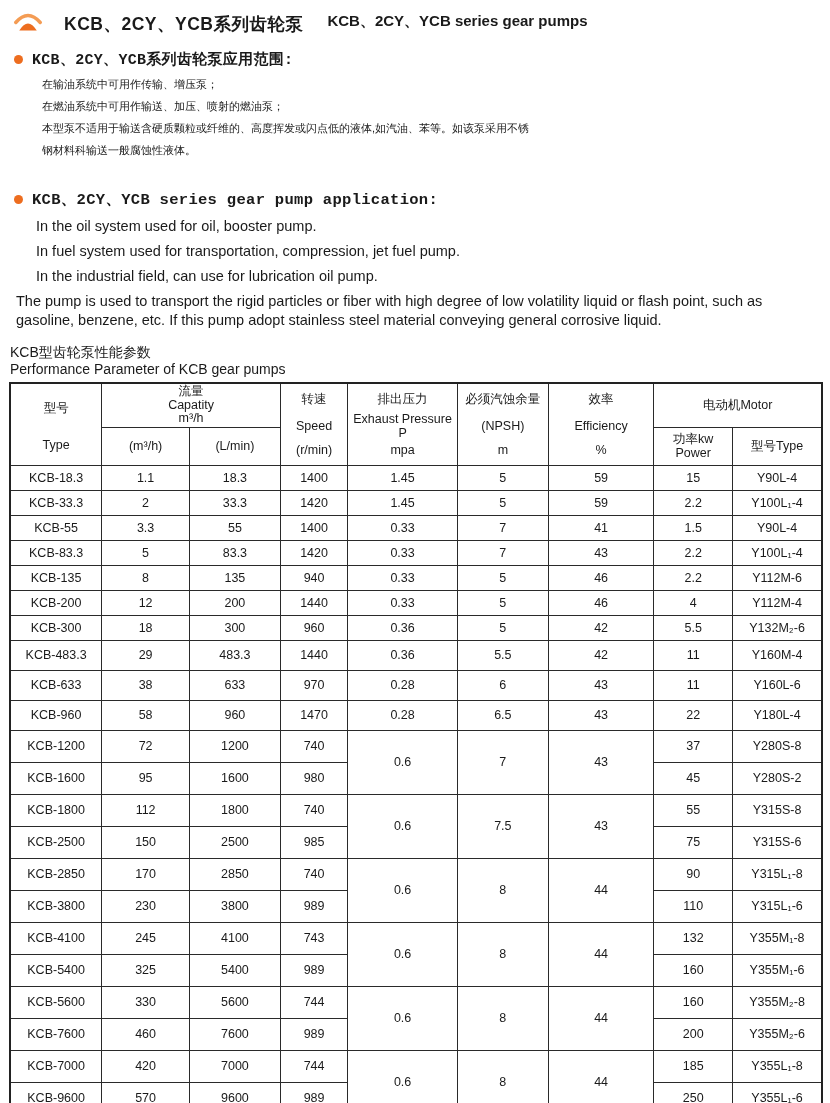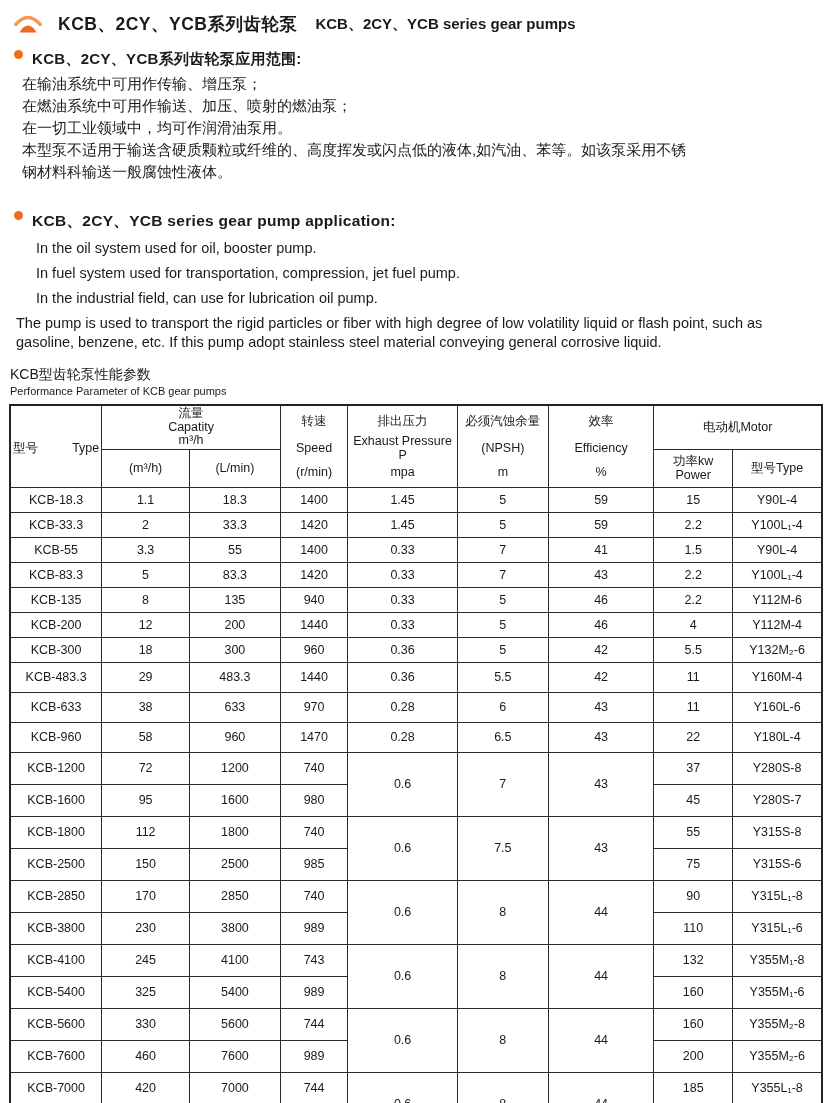--- a/index.html
+++ b/index.html
@@ -6,56 +6,56 @@
   body{
     width:830px;height:1103px;
     font-family:"Liberation Sans","DejaVu Sans",sans-serif;
     color:#1a1a1a;
     position:relative;
     overflow:hidden;
   }
   .page{padding:10px 8px 0 8px;}
 
   
-  .main-title{display:flex;align-items:center;gap:14px;margin:2px 0 14px 4px;}
+  .main-title{display:flex;align-items:flex-start;gap:20px;margin:2px 0 14px 4px;}
   .main-title .zh{font-size:17.5px;font-weight:bold;letter-spacing:.5px;}
   .main-title .en{font-size:15px;font-weight:bold;margin-left:4px;}
 
   
-  .sec-head{display:flex;align-items:flex-start;gap:9px;margin:10px 0 4px 6px;}
+  .sec-head{display:flex;align-items:center;gap:9px;margin:10px 0 4px 6px;font-family:Liberation Mono, monospace;}
   .bullet{width:9px;height:9px;border-radius:50%;background:var(--accent,#ED6D1F);flex:0 0 auto;}
   .sec-head .txt{font-size:15px;font-weight:bold;letter-spacing:.3px;}
 
-  .zh-lines{margin-left:14px;font-size:15px;line-height:22px;}
+  .zh-lines{margin-left:34px;font-size:11px;line-height:22px;}
   .en-lines{margin-left:28px;font-size:14.5px;line-height:25px;}
   .en-para{margin-left:8px;margin-top:3px;font-size:14.5px;line-height:19px;width:790px;}
 
   
   .tbl-title{margin:14px 0 0 2px;font-size:14px;line-height:17px;}
-  .tbl-subtitle{margin:0 0 4px 2px;font-size:11px;line-height:17px;}
+  .tbl-subtitle{margin:0 0 4px 2px;font-size:14px;line-height:17px;}
 
   
   table.perf{
     border-collapse:collapse;
     width:814px;
     table-layout:fixed;
     border:2px solid #222;
     margin-left:1px;
   }
   table.perf th,table.perf td{
     border:1px solid #2a2a2a;
     text-align:center;
     vertical-align:middle;
     padding:0 2px;
     font-weight:normal;
   }
   table.perf td{font-size:12.5px;}
   table.perf th{font-size:12.5px;}
   .hcell{display:flex;flex-direction:column;justify-content:space-between;align-items:center;height:66px;padding:7px 0;}
-  .hcell2{display:flex;flex-direction:row;justify-content:space-between;align-items:center;height:52px;padding:14px 0 10px 0;}
+  .hcell2{display:flex;flex-direction:column;justify-content:space-between;align-items:center;height:52px;padding:14px 0 10px 0;}
   .hstack{line-height:13.5px;padding:1px 0;}
   .hstack div{line-height:13.5px;}
   .subwrap{line-height:14px;}
   tr.hr1{height:42px;}
   tr.hr2{height:38px;margin-top:43px;}
 </style>
 </head>
 <body>
 
 <div class="page">
@@ -69,21 +69,20 @@
     <span class="en">KCB、2CY、YCB series gear pumps</span>
   </div>
 
   <div class="sec-head">
     <span class="bullet"></span>
     <span class="txt">KCB、2CY、YCB系列齿轮泵应用范围:</span>
   </div>
   <div class="zh-lines">
     <div>在输油系统中可用作传输、增压泵；</div>
     <div>在燃油系统中可用作输送、加压、喷射的燃油泵；</div>
-    <div>在一切工业领域中，均可作润滑油泵用。</div>
     <div>本型泵不适用于输送含硬质颗粒或纤维的、高度挥发或闪点低的液体,如汽油、苯等。如该泵采用不锈</div>
     <div>钢材料科输送一般腐蚀性液体。</div>
   </div>
 
   <div class="sec-head" style="margin-top:28px;">
     <span class="bullet"></span>
     <span class="txt" style="font-size:15.5px;">KCB、2CY、YCB series gear pump application:</span>
   </div>
   <div class="en-lines">
     <div>In the oil system used for oil, booster pump.</div>
@@ -287,21 +286,21 @@
           <td rowspan="2">43</td>
           <td>37</td>
           <td>Y280S-8</td>
         </tr>
         <tr style="height: 32px;">
           <td>KCB-1600</td>
           <td>95</td>
           <td>1600</td>
           <td>980</td>
           <td>45</td>
-          <td>Y280S-7</td>
+          <td>Y280S-2</td>
         </tr>
         <tr style="height: 32px;">
           <td>KCB-1800</td>
           <td>112</td>
           <td>1800</td>
           <td>740</td>
           <td rowspan="2">0.6</td>
           <td rowspan="2">7.5</td>
           <td rowspan="2">43</td>
           <td>55</td>

